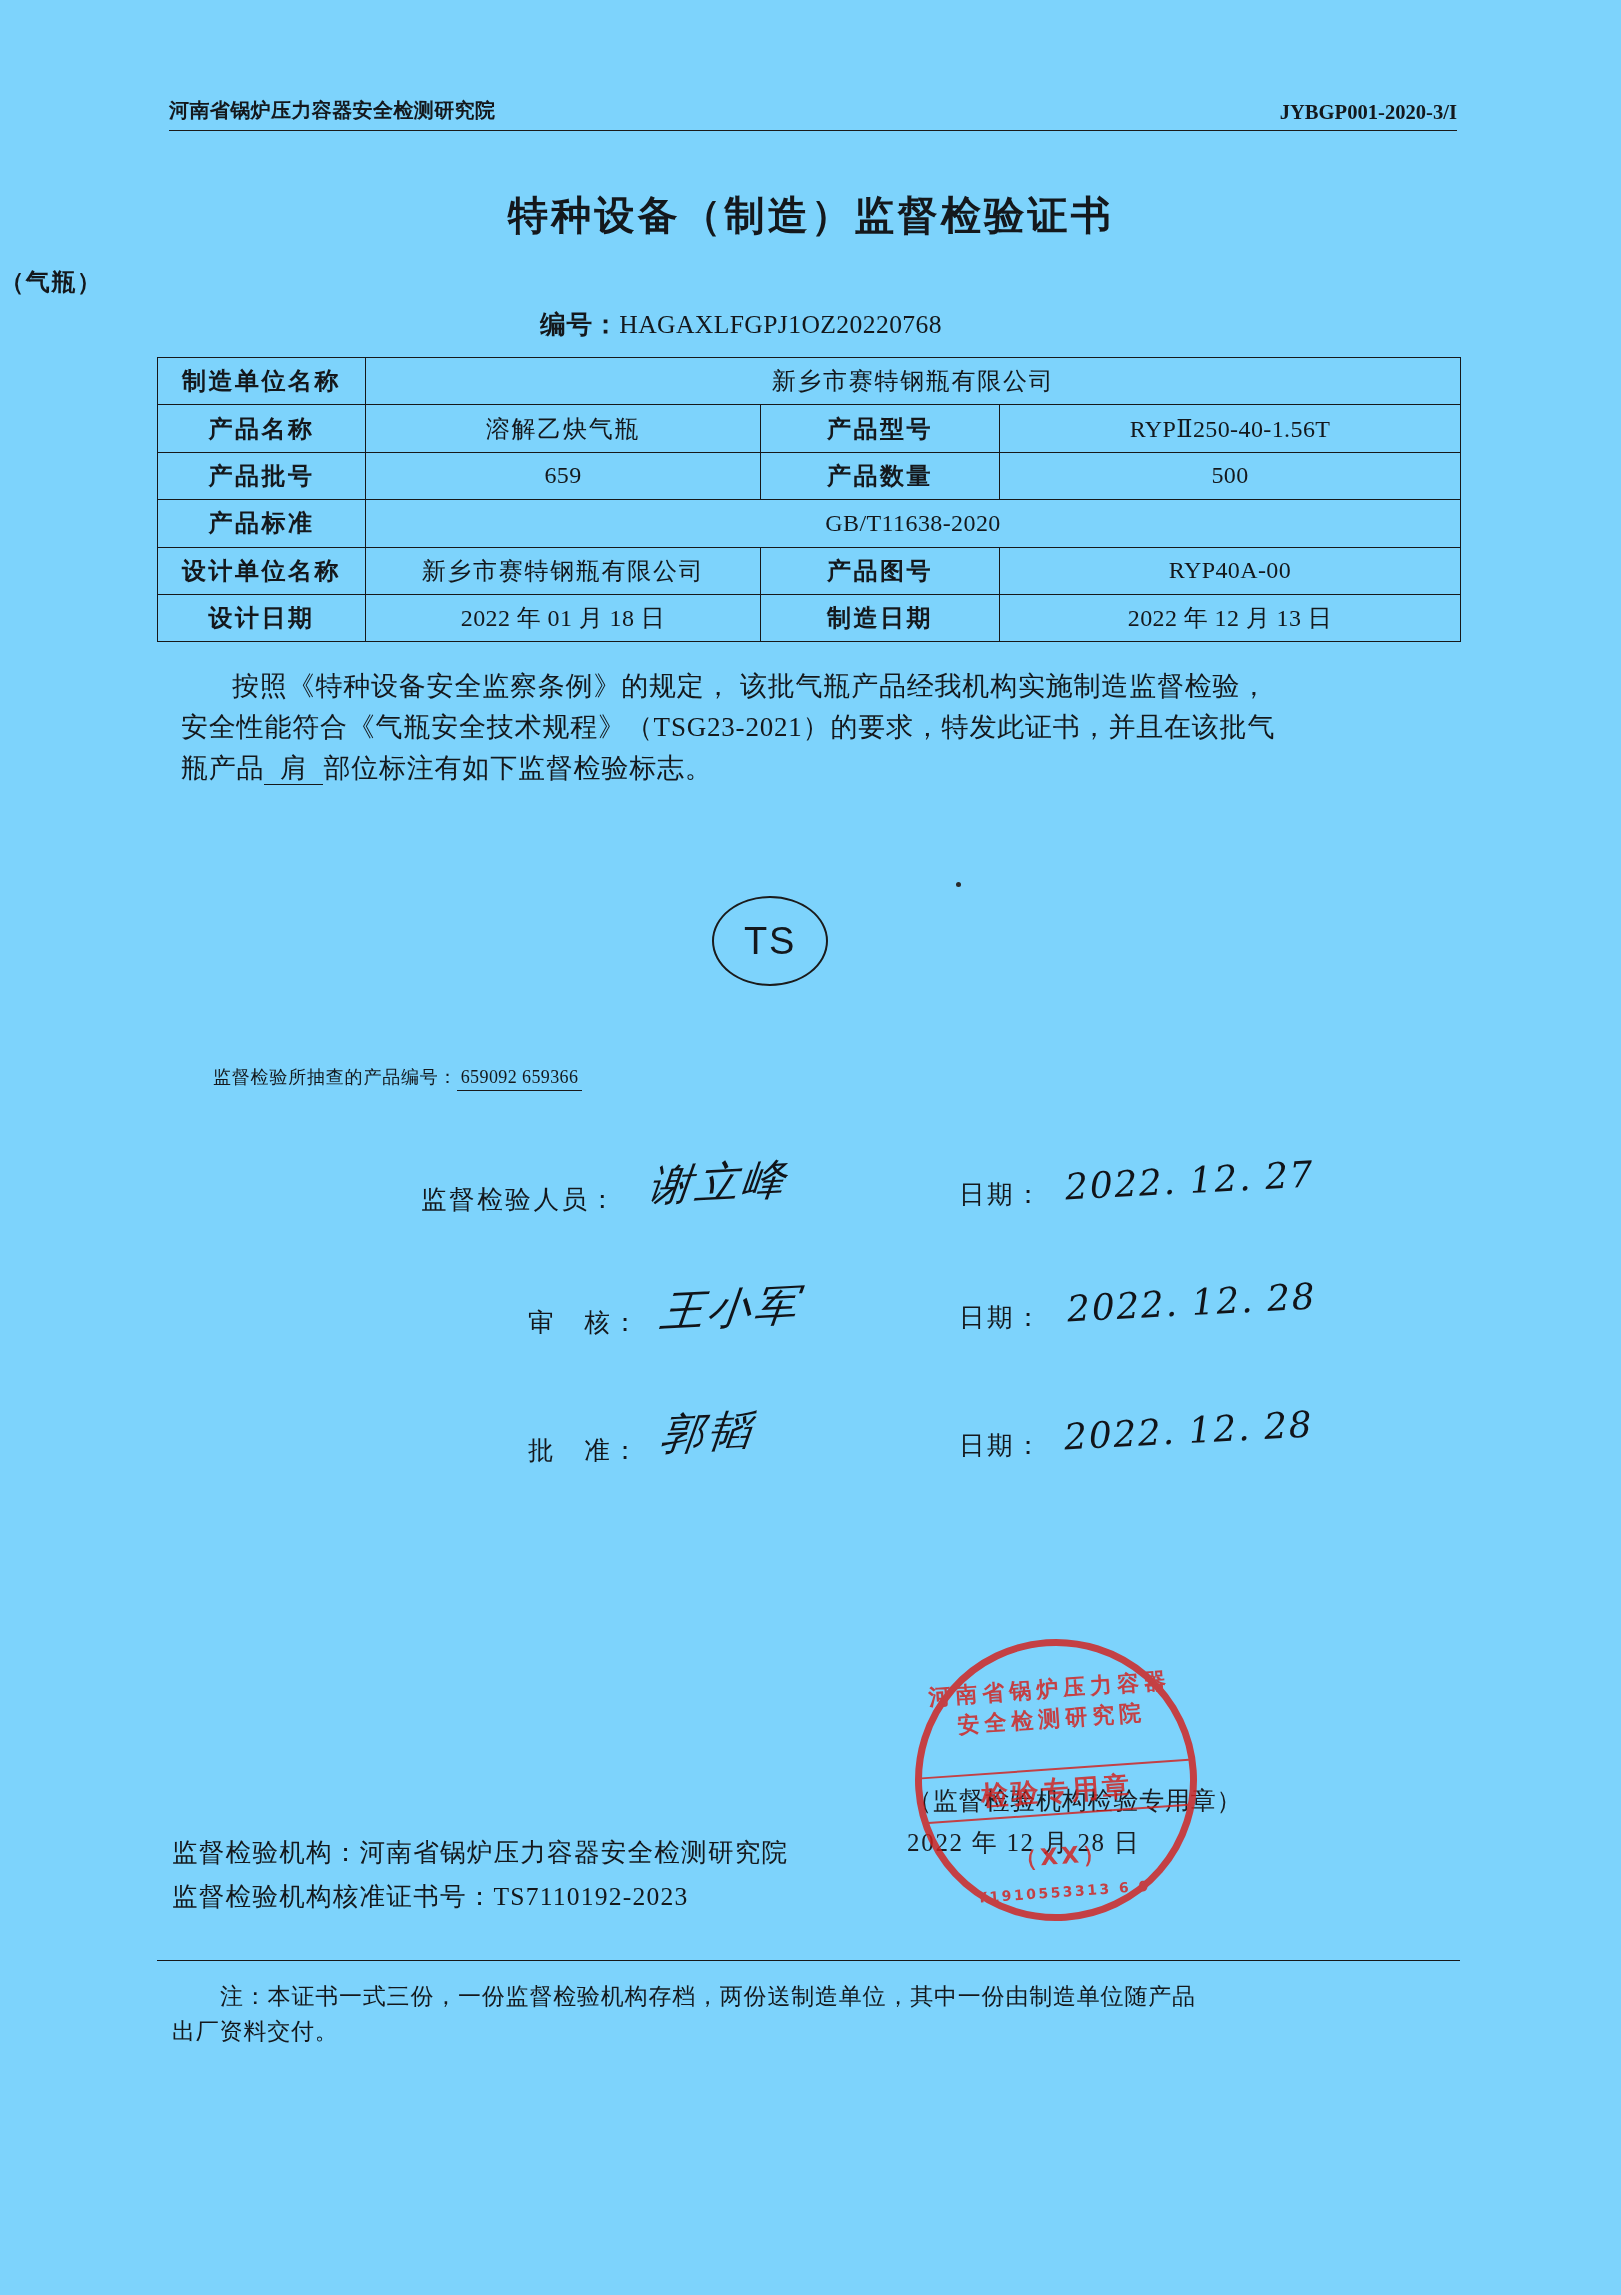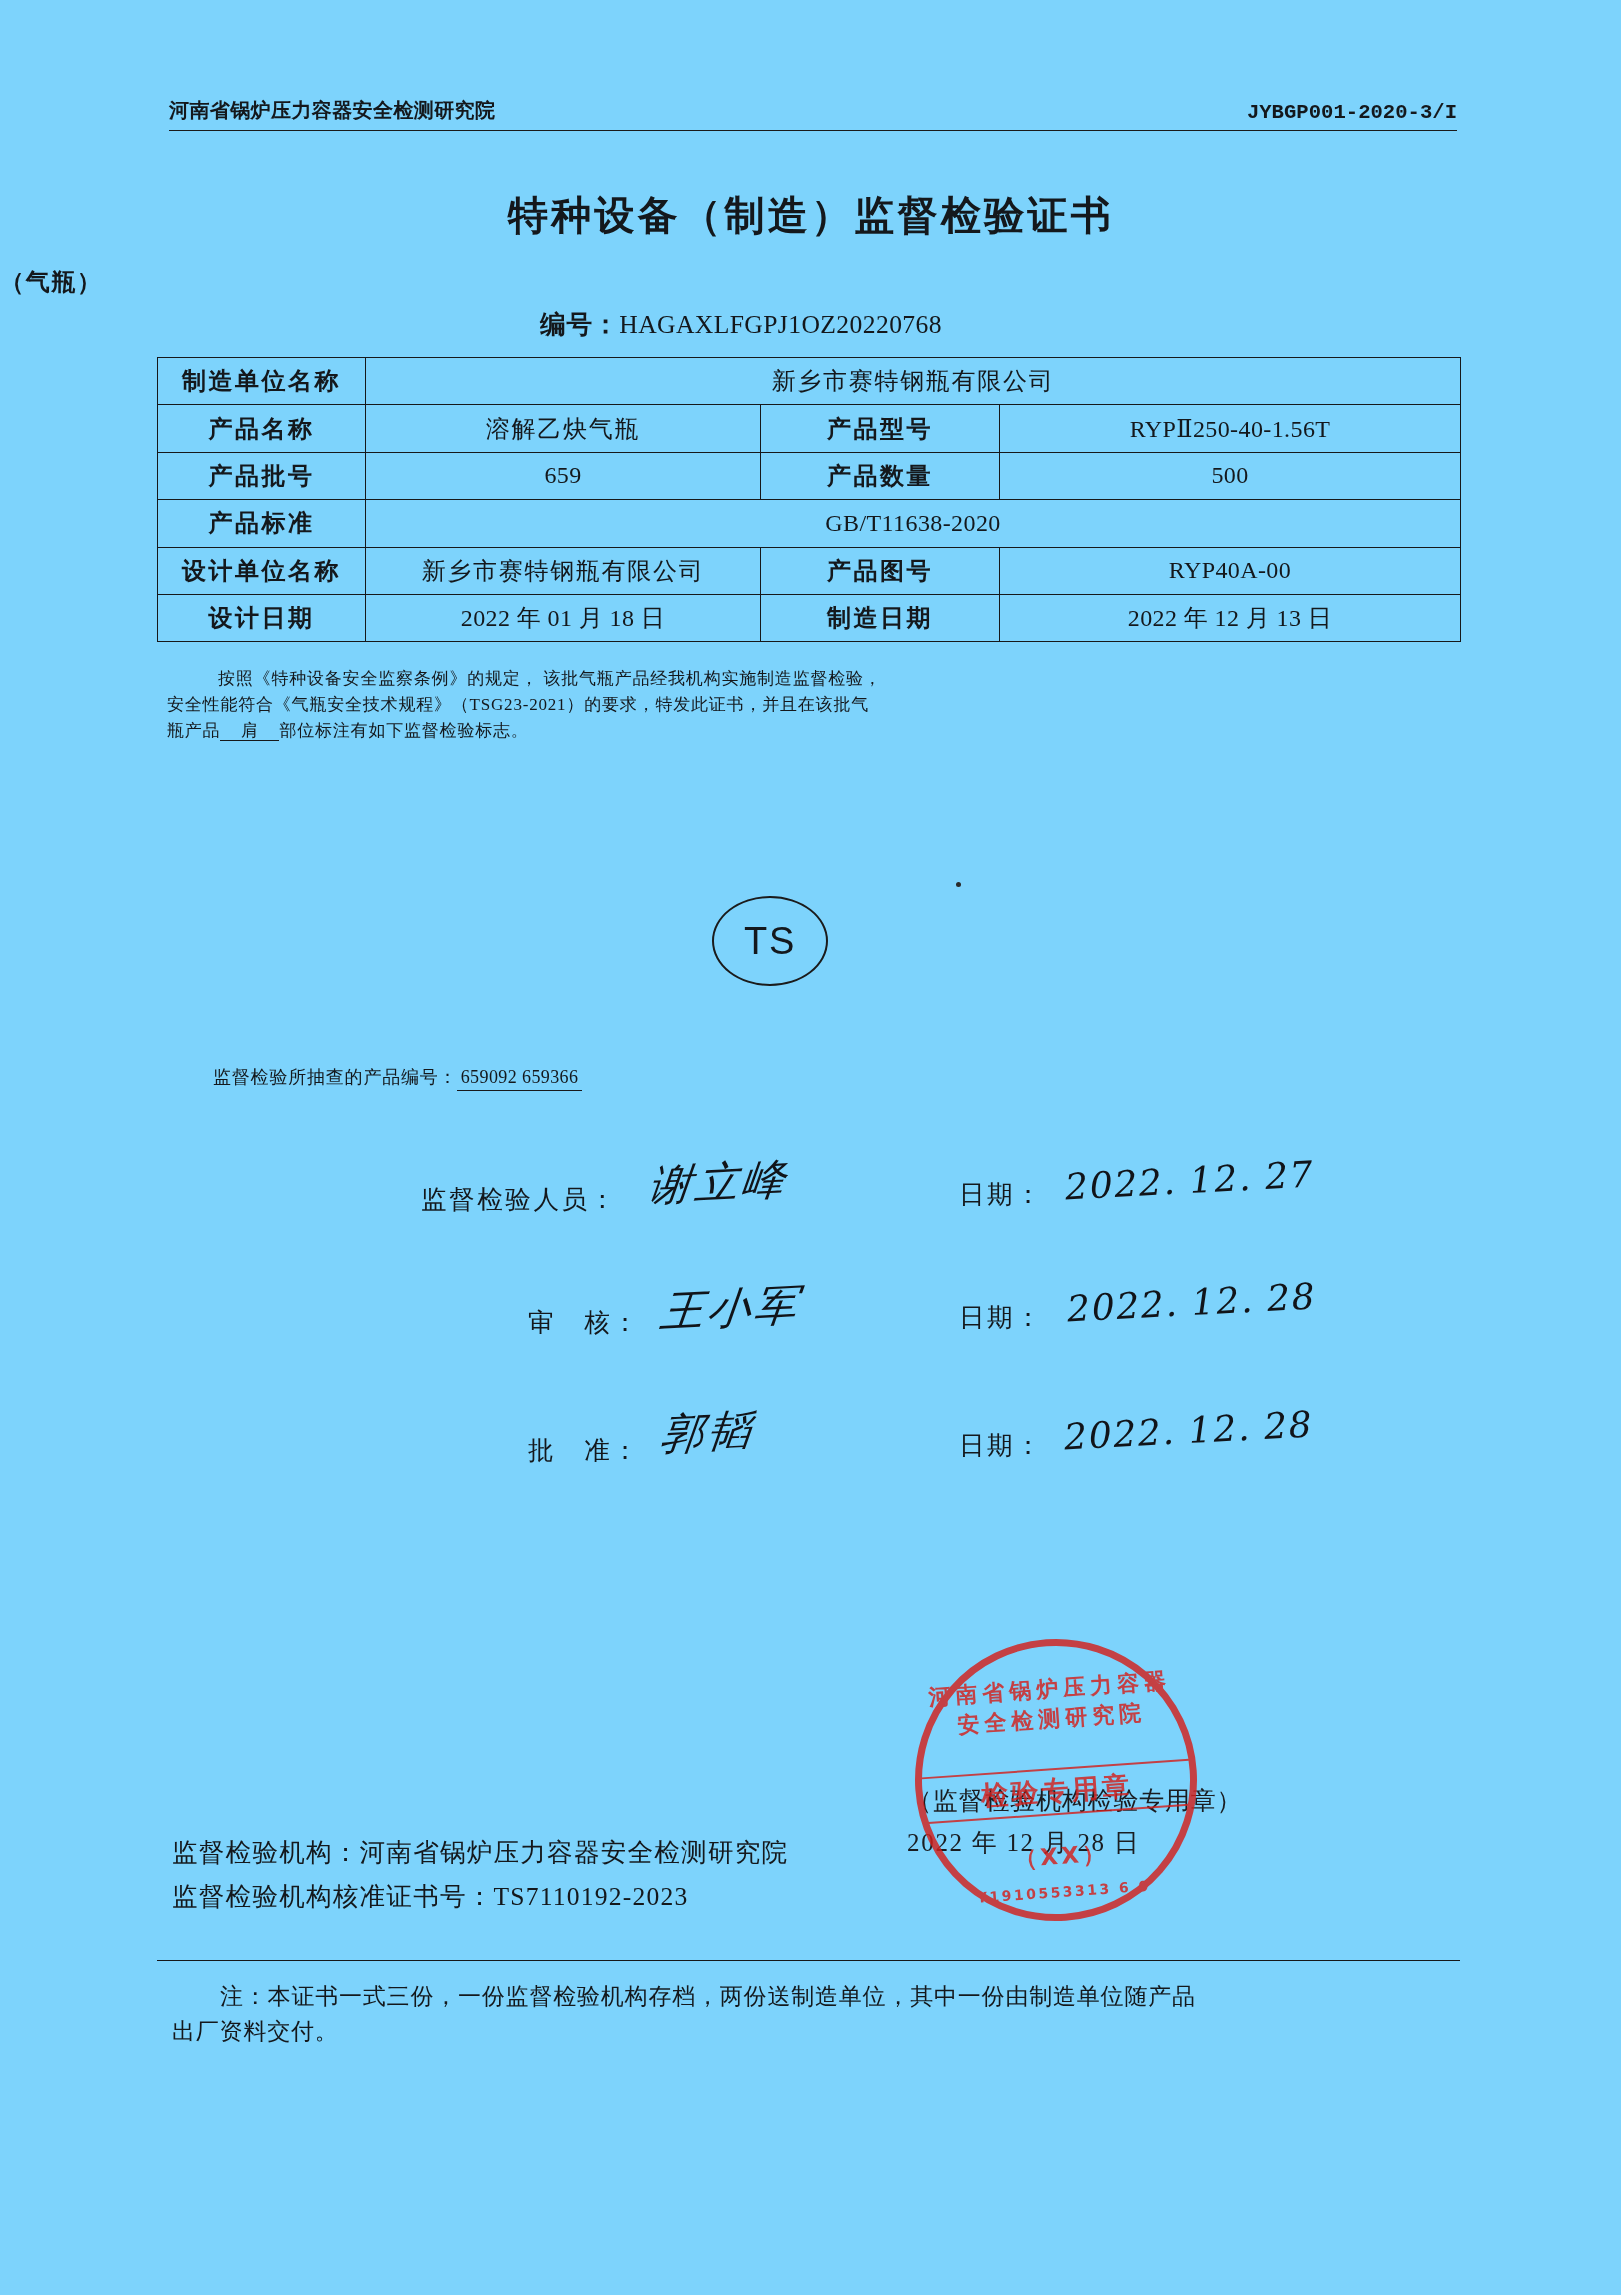--- a/index.html
+++ b/index.html
@@ -33,21 +33,21 @@
     align-items: flex-end;
     font-size: 20.6px;
     letter-spacing: 0.4px;
   }
   .doc-header .left {
     font-family: "DejaVu Sans", "Liberation Sans", sans-serif;
     font-weight: bold;
     font-size: 20px;
   }
   .doc-header .right {
-    font-family: Liberation Mono, monospace;
+    font-family: Liberation Serif, serif;
     font-weight: bold;
     font-size: 20.6px;
     letter-spacing: 0px;
   }
   .header-rule {
     position: absolute;
     left: 169px;
     top: 130px;
     width: 1288px;
     border-bottom: 1.7px solid #1a1a1a;
@@ -112,24 +112,24 @@
   }
   .info-table td.val {
     font-weight: normal;
     letter-spacing: 0.4px;
   }
   .info-table td.val-cn { letter-spacing: 1.7px; }
 
   
   .statement {
     position: absolute;
-    left: 157px;
+    left: 171px;
     top: 661px;
     width: 1303px;
-    font-size: 17px;
+    font-size: 27px;
     line-height: 1.52;
     letter-spacing: 0.8px;
     text-align: justify;
     padding: 5px 10px 0 10px;
     box-sizing: border-box;
   }
   .statement p { margin: 0; }
   .statement .indent { text-indent: 51px; }
   .statement .underline-fill {
     display: inline-block;

